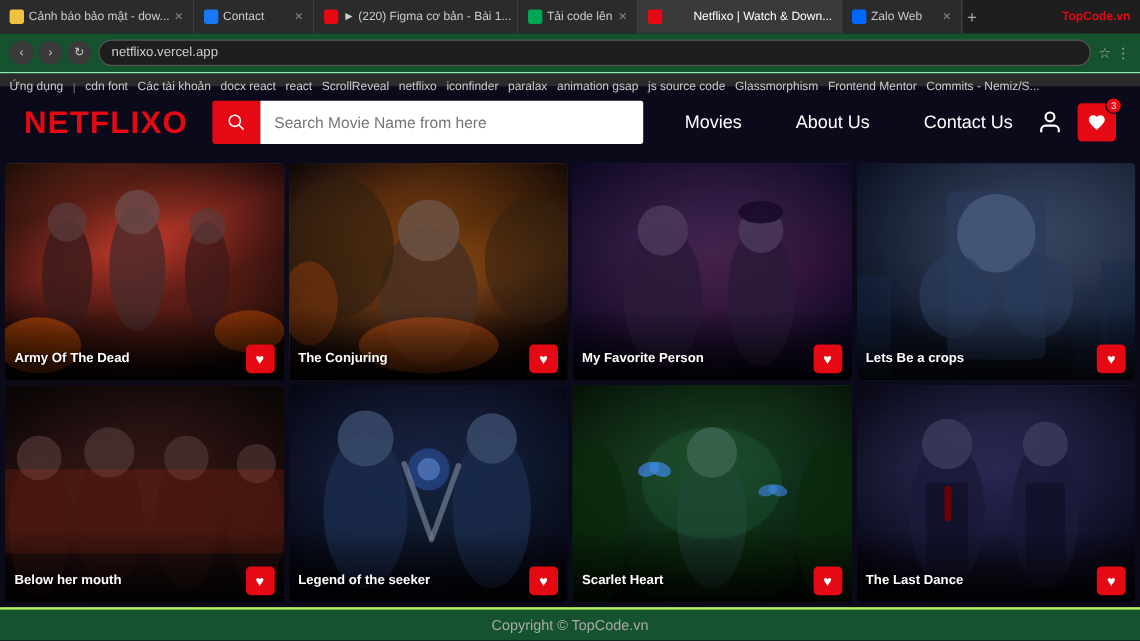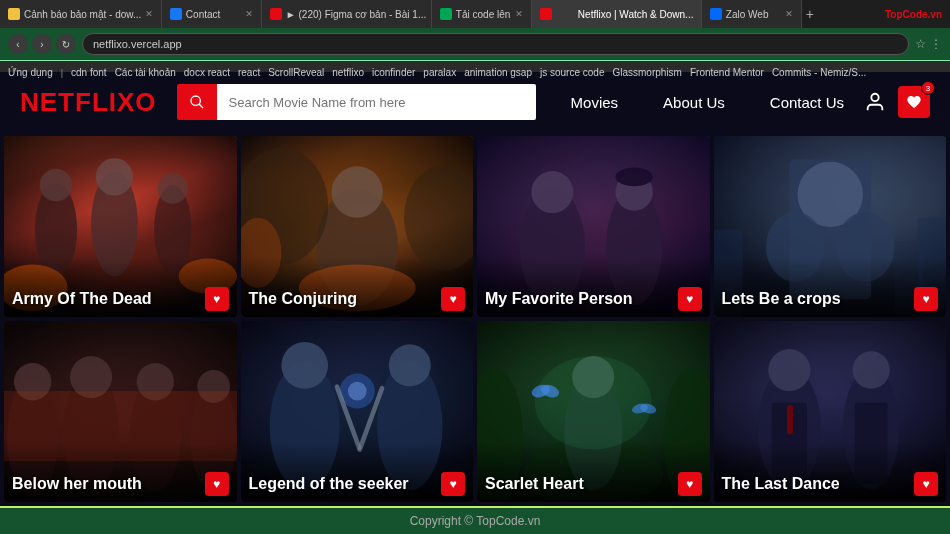--- a/index.html
+++ b/index.html
@@ -297,21 +297,21 @@
       position: absolute;
       bottom: 6px;
       left: 8px;
       right: 8px;
       display: flex;
       align-items: center;
       justify-content: space-between;
     }
 
     .movie-title {
-      font-size: 16px;
+      font-size: 11px;
       font-weight: 600;
       color: white;
       text-shadow: 1px 1px 3px rgba(0,0,0,0.8);
     }
 
     .movie-heart {
       background: #e50914;
       border: none;
       color: white;
       width: 24px;

